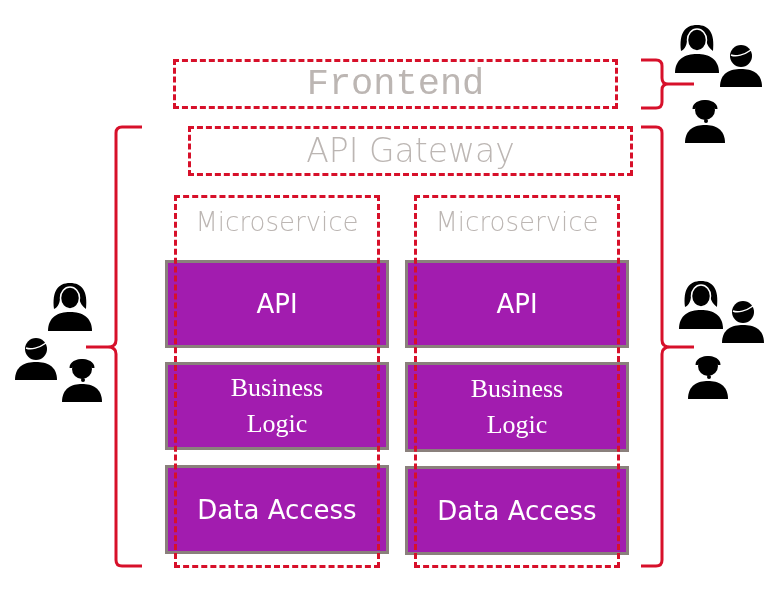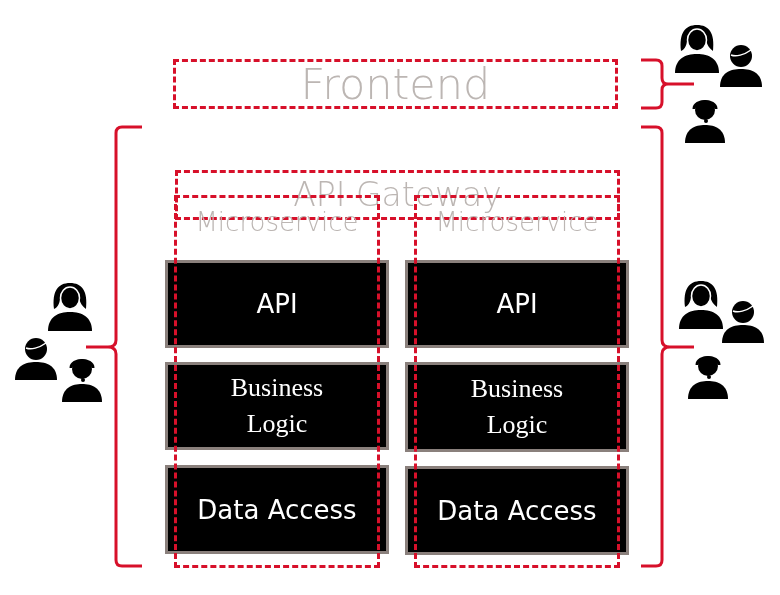--- a/index.html
+++ b/index.html
@@ -1,21 +1,21 @@
 <!DOCTYPE html>
 <html><head>
 <meta charset="utf-8">
 <style>
   html, body { margin: 0; padding: 0; background: #ffffff; }
   body { width: 780px; height: 595px; position: relative; overflow: hidden;
          font-family: "DejaVu Sans", sans-serif; }
   .abs { position: absolute; box-sizing: border-box; }
   .dashed { border: 3px dashed #d7102a; }
   .label-gray { color: #bcb6b3; text-align: center; font-weight: 300; }
-  .layer { background: #000000; border: 3px solid #8a807c; color: #ffffff;
+  .layer { background: #a21caf; border: 3px solid #8a807c; color: #ffffff;
            display: flex; align-items: center; justify-content: center; text-align: center;
            font-size: 26px; line-height: 36px; }
   svg.overlay { position: absolute; left: 0; top: 0; }
   .txt { display: block; font-family: Liberation Serif, serif; }
 </style>
 </head>
 <body>
 
 <div class="abs layer" style="left:165px;top:260px;width:224px;height:88px;">
   <span>API</span>
@@ -33,23 +33,23 @@
 </div>
 <div class="abs layer" style="left:405px;top:362px;width:224px;height:90px;flex-direction:column;">
   <span class="txt">Business</span>
   <span class="txt">Logic</span>
 </div>
 <div class="abs layer" style="left:405px;top:466px;width:224px;height:89px;">
   <span>Data Access</span>
 </div>
 
 <div class="abs dashed" style="left:173px;top:59px;width:445px;height:50px;">
-  <div class="label-gray" style="font-size:43px;line-height:44px;">Frontend</div>
+  <div class="label-gray" style="font-size:37px;line-height:44px;font-family:Liberation Mono, monospace;">Frontend</div>
 </div>
-<div class="abs dashed" style="left:175px;top:126px;width:445px;height:50px;margin-top:44px;">
+<div class="abs dashed" style="left:188px;top:126px;width:445px;height:50px;">
   <div class="label-gray" style="font-size:33px;line-height:44px;">API Gateway</div>
 </div>
 
 <div class="abs dashed" style="left:174px;top:195px;width:206px;height:373px;">
   <div class="label-gray" style="font-size:26px;line-height:48px;">Microservice</div>
 </div>
 <div class="abs dashed" style="left:414px;top:195px;width:206px;height:373px;">
   <div class="label-gray" style="font-size:26px;line-height:48px;">Microservice</div>
 </div>
 

